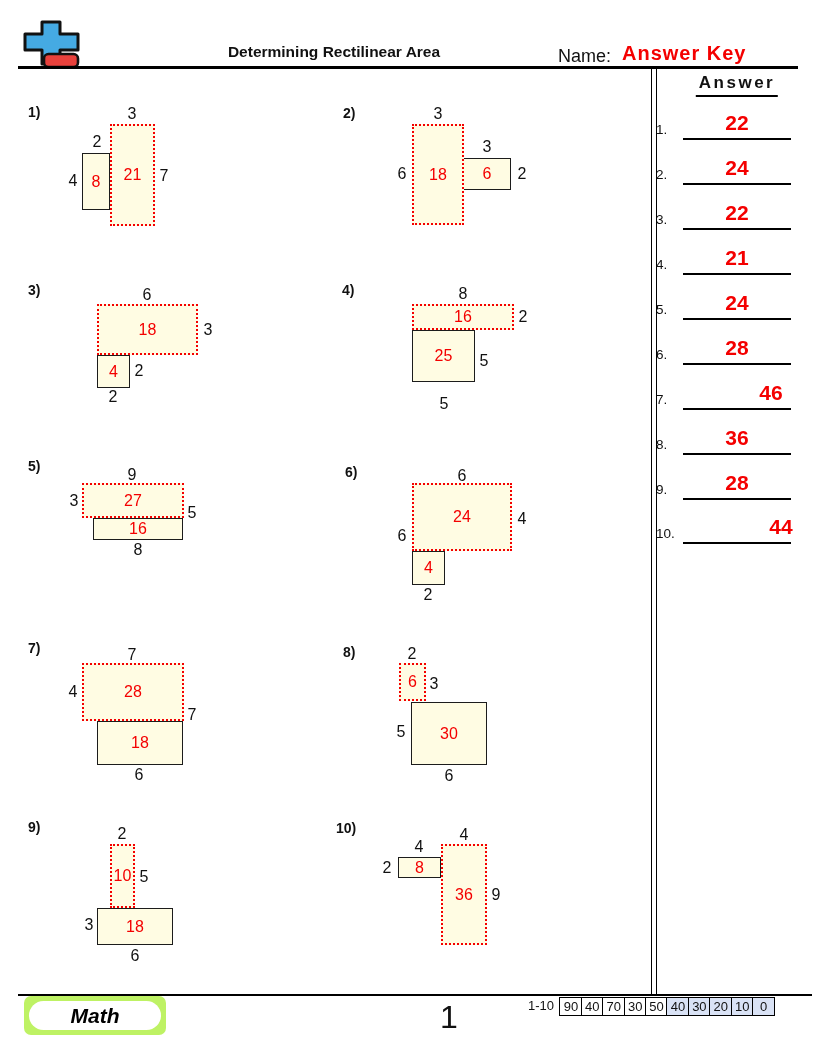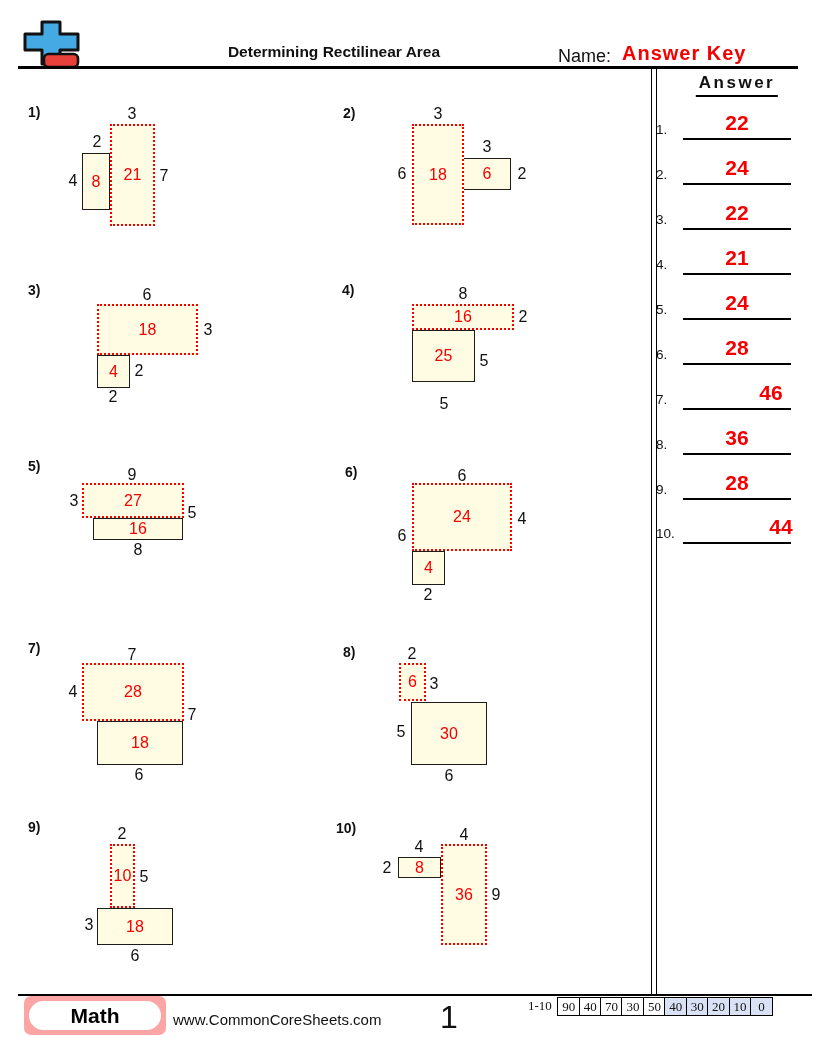--- a/index.html
+++ b/index.html
@@ -18,26 +18,26 @@
   .ans-line{background:#000;height:1.5px;}
   .ans-val{color:var(--accent-red,#f00);font-weight:bold;font-size:21px;transform:translateX(-50%);}
   .prob-num{font-weight:bold;font-size:14px;white-space:nowrap;}
   .rect{position:absolute;background:var(--shape-fill,#fffce3);box-sizing:border-box;}
   .rect.solid{border:1.6px solid #1c1c1c;}
   .rect.dotted{border:2.5px dotted var(--accent-red,#f00);}
   .area-num{position:absolute;left:50%;top:50%;transform:translate(-50%,-50%);
             color:var(--accent-red,#f00);font-size:16px;}
   .dim{font-size:16px;transform:translate(-50%,-50%);color:#111;}
   .footer-line{background:#000;height:1.6px;}
-  .math-box{background:#fca5a5;border-radius:7px;}
+  .math-box{background:#bef264;border-radius:7px;font-style:italic;}
   .math-pill{position:absolute;left:5px;top:5px;right:5px;bottom:5px;background:#fff;border-radius:15px;
              display:flex;align-items:center;justify-content:center;font-weight:bold;font-size:21px;color:#000;}
   .website{font-size:15px;}
   .page-num{font-size:32px;font-weight:400;transform:translateX(-50%);}
-  .score-row{display:flex;align-items:flex-end;font-family:Liberation Serif, serif;}
+  .score-row{display:flex;align-items:flex-end;}
   .score-label{font-size:13px;margin-right:7px;line-height:20px;}
   .score-cells{display:flex;}
   .score-cell{width:21px;height:17px;border:1.6px solid #000;margin-left:-1.6px;
               font-size:13px;text-align:center;line-height:17px;background:#fff;}
   .score-cell.hl{background:var(--score-hl,#d9e2f5);}
 </style>
 </head>
 <body>
 
 <div class="page" style="--shape-fill: #fffce3; --accent-red: #f40000; --score-hl: #d9e2f5;">
@@ -202,21 +202,20 @@
       <div class="abs dim" style="left: 387px; top: 868px;">2</div>
       <div class="abs dim" style="left: 496px; top: 895px;">9</div>
     </div>
 
   <div class="abs footer-line" style="left:18px;top:994px;width:794px"></div>
 
   <div class="abs math-box" style="left:24px;top:996px;width:142px;height:39px">
     <div class="math-pill">Math</div>
   </div>
 
-  <div class="abs website" style="left:173px;top:1011px">www.CommonCoreSheets.com</div>
 
   <div class="abs page-num" style="left:449px;top:999px">1</div>
 
   <div class="abs score-row" style="left:528px;top:996px">
     <div class="score-label">1-10</div>
     <div id="score-cells" class="score-cells">
         <div class="score-cell">90</div>
         <div class="score-cell">40</div>
         <div class="score-cell">70</div>
         <div class="score-cell">30</div>

